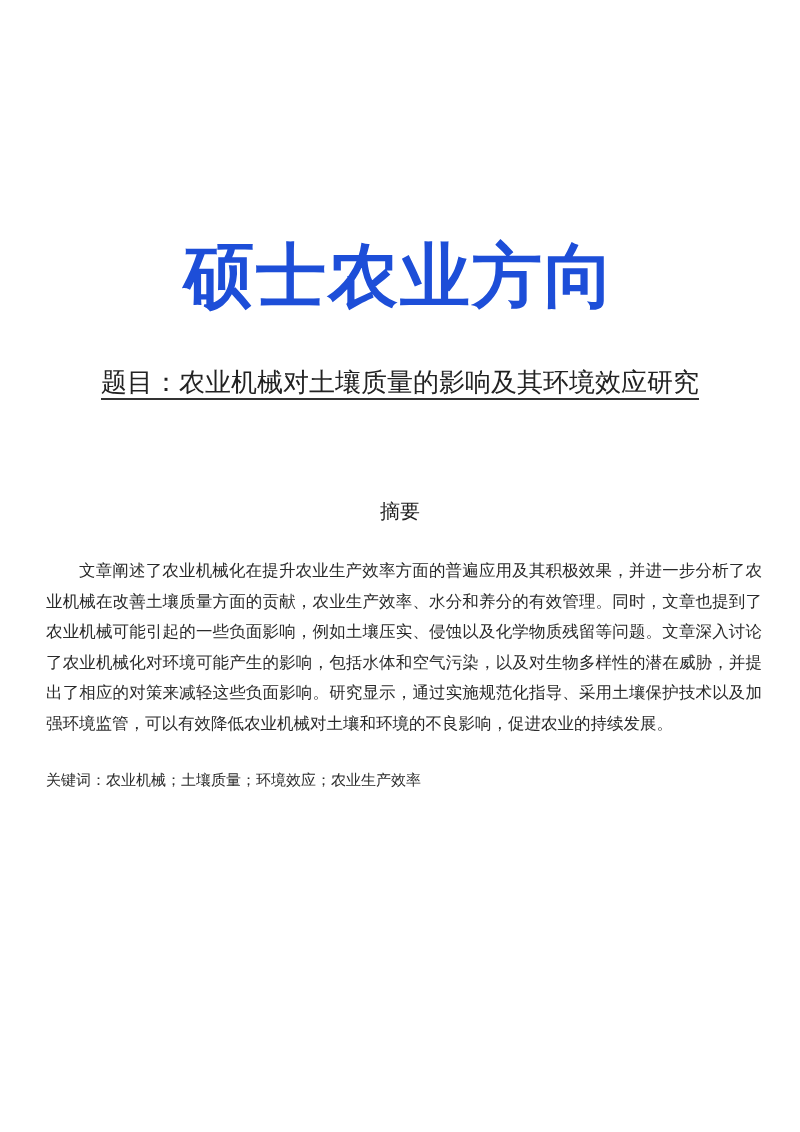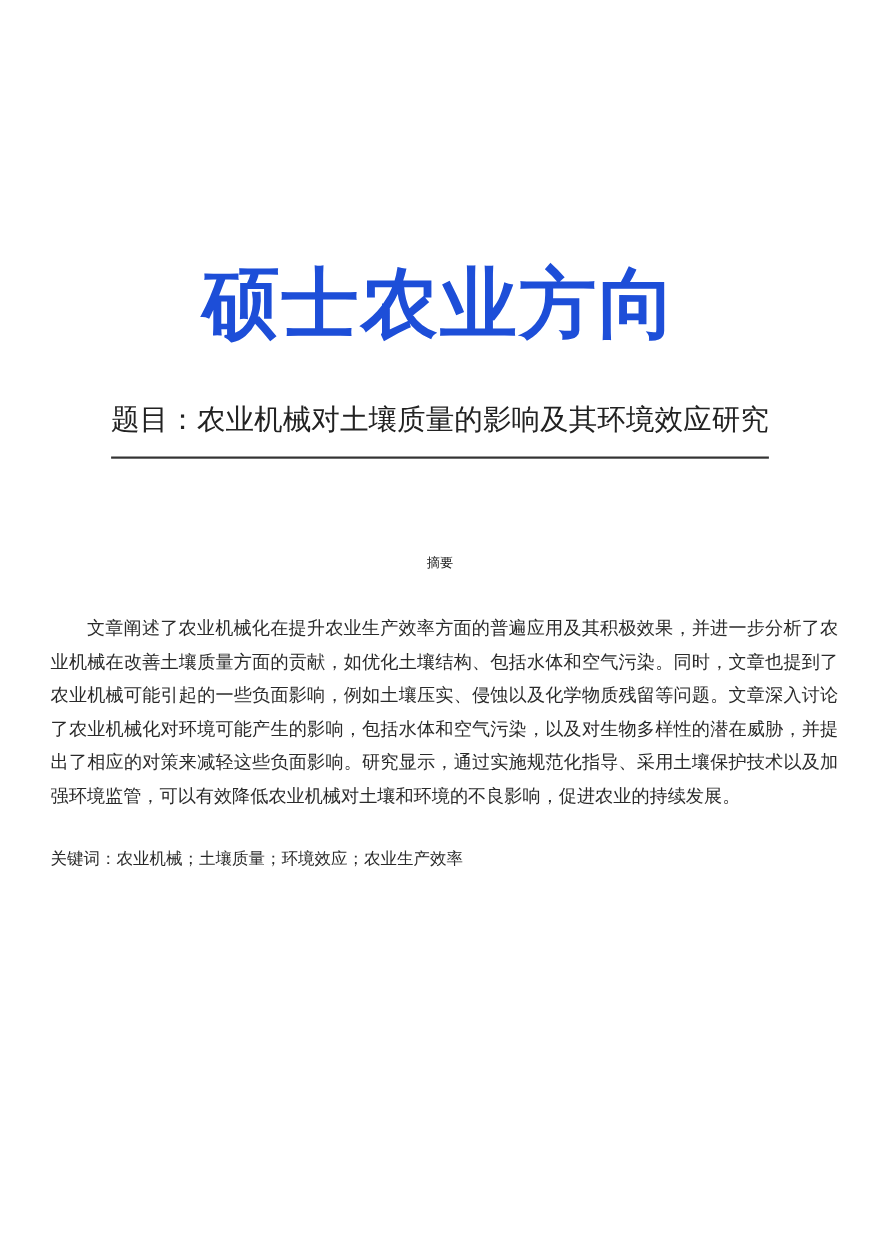--- a/index.html
+++ b/index.html
@@ -10,26 +10,26 @@
       font-family: "DejaVu Serif", "Liberation Serif", serif;
       font-weight: bold; font-size: 70px; letter-spacing: 2px;
       color: #1d4ed8; line-height: 80px;
     }
     .subtitle {
       position: absolute; left: 0; right: 0; top: 364px;
       text-align: center;
       font-family: "DejaVu Sans", "Liberation Sans", sans-serif;
       font-size: 26px; color: #222; line-height: 36px;
     }
-    .subtitle span { border-bottom: 2px solid #333; padding-bottom: 18px; }
+    .subtitle span { border-bottom: 2px solid #333; padding-bottom: 1px; }
     .abstract-heading {
       position: absolute; left: 0; right: 0; top: 497px;
       text-align: center;
       font-family: "DejaVu Sans", "Liberation Sans", sans-serif;
-      font-size: 12px; color: #222; line-height: 28px;
+      font-size: 20px; color: #222; line-height: 28px;
     }
     .abstract-body {
       position: absolute; left: 46px; width: 716px; top: 556px;
       font-family: "DejaVu Serif", "Liberation Serif", serif;
       font-size: 16.5px; color: #2a2a2a; line-height: 30.5px;
       text-indent: 2em; text-align: justify; margin: 0;
     }
     .keywords {
       position: absolute; left: 46px; top: 768px;
       font-family: "DejaVu Serif", "Liberation Serif", serif;
@@ -40,15 +40,15 @@
 <body>
 
 <div class="main-title">硕士农业方向</div>
 
 <div class="subtitle">
   <span>题目：农业机械对土壤质量的影响及其环境效应研究</span>
 </div>
 
 <div class="abstract-heading">摘要</div>
 
-<p class="abstract-body">文章阐述了农业机械化在提升农业生产效率方面的普遍应用及其积极效果，并进一步分析了农业机械在改善土壤质量方面的贡献，如优化土壤结构、包括水体和空气污染。同时，文章也提到了农业机械可能引起的一些负面影响，例如土壤压实、侵蚀以及化学物质残留等问题。文章深入讨论了农业机械化对环境可能产生的影响，包括水体和空气污染，以及对生物多样性的潜在威胁，并提出了相应的对策来减轻这些负面影响。研究显示，通过实施规范化指导、采用土壤保护技术以及加强环境监管，可以有效降低农业机械对土壤和环境的不良影响，促进农业的持续发展。</p>
+<p class="abstract-body">文章阐述了农业机械化在提升农业生产效率方面的普遍应用及其积极效果，并进一步分析了农业机械在改善土壤质量方面的贡献，农业生产效率、水分和养分的有效管理。同时，文章也提到了农业机械可能引起的一些负面影响，例如土壤压实、侵蚀以及化学物质残留等问题。文章深入讨论了农业机械化对环境可能产生的影响，包括水体和空气污染，以及对生物多样性的潜在威胁，并提出了相应的对策来减轻这些负面影响。研究显示，通过实施规范化指导、采用土壤保护技术以及加强环境监管，可以有效降低农业机械对土壤和环境的不良影响，促进农业的持续发展。</p>
 
 <div class="keywords">关键词：农业机械；土壤质量；环境效应；农业生产效率</div>
 
 </body></html>

